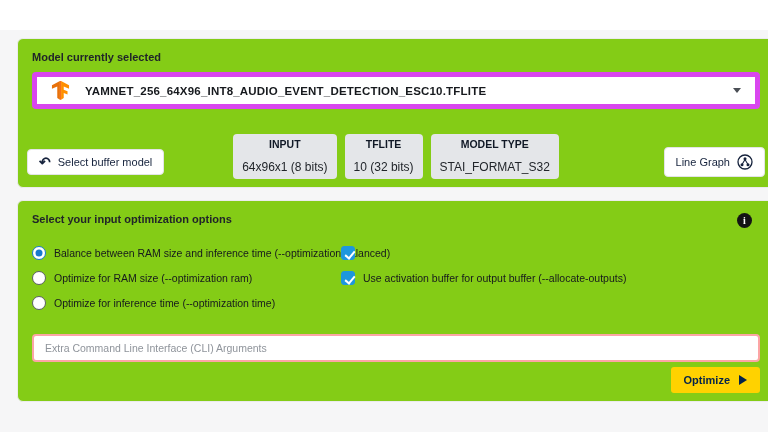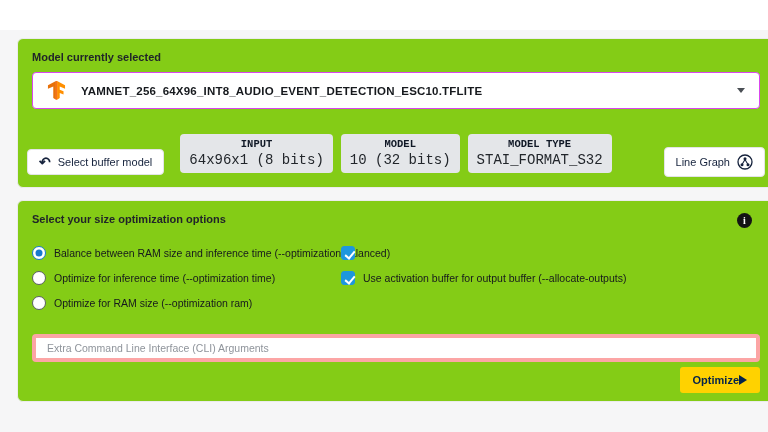--- a/index.html
+++ b/index.html
@@ -22,40 +22,40 @@
     border-radius: 6px;
   }
   .card-model { top: 38px; height: 150px; padding: 12px 14px; }
   .card-options { top: 200px; height: 202px; padding: 12px 14px; }
 
   .section-label { font-size: 11px; font-weight: bold; color: #212529; }
 
   
   .model-select {
     margin-top: 9px; height: 37px;
-    border: 1px solid #d946ef; border-radius: 4px;
+    border: 5px solid #d946ef; border-radius: 4px;
     display: flex; align-items: center;
     padding: 0 14px; background: #fff; cursor: pointer;
   }
   .tf-logo { width: 19px; height: 21px; flex: 0 0 auto; }
   .model-name { margin-left: 15px; font-size: 11.5px; font-weight: bold; color: #16191d; letter-spacing: .2px; }
   .caret {
     margin-left: auto; width: 0; height: 0;
     border-left: 4px solid transparent; border-right: 4px solid transparent;
     border-top: 5px solid #4a4f55;
   }
 
   
-  .badges { display: flex; justify-content: center; gap: 8px; margin-top: 25px; font-family: Liberation Mono, monospace; }
+  .badges { display: flex; justify-content: center; gap: 8px; margin-top: 25px; }
   .badge {
     background: #e4e6e9; border-radius: 4px;
     padding: 4px 9px 5px; text-align: center; min-width: 64px;
   }
   .badge-title { font-size: 10.5px; font-weight: bold; color: #101826; }
-  .badge-value { font-size: 14px; color: #22262b; margin-top: 2px; }
+  .badge-value { font-size: 12px; color: #22262b; margin-top: 10px; }
 
   
   .model-actions {
     position: absolute; left: 9px; right: 9px; bottom: 10px;
     display: flex; justify-content: space-between; align-items: center;
   }
   .btn-outline {
     display: inline-flex; align-items: center; gap: 7px;
     background: #fff; border: 1px solid #e3e4e6; border-radius: 4px;
     padding: 6px 11px; font-size: 11px; color: #15223c; cursor: pointer;
@@ -96,29 +96,29 @@
   .checkbox.on { background: #1d97dd; border-color: #1d97dd; }
   .checkbox.on::after {
     content: ""; position: absolute; left: 4.5px; top: 1.5px;
     width: 4px; height: 8px;
     border-right: 2px solid #fff; border-bottom: 2px solid #fff;
     transform: rotate(40deg);
   }
 
   .cli-input {
     margin-top: 14px; width: 100%; height: 28px;
-    border: 4px solid #fca5a5; border-radius: 4px;
+    border: 2px solid #fca5a5; border-radius: 4px;
     padding: 0 11px; font-size: 10.5px; color: #333;
     font-family: "Liberation Sans", sans-serif; outline: none; background: #fff;
   }
   .cli-input::placeholder { color: #8f949b; }
 
   .optimize-row { position: absolute; right: 14px; bottom: 8px; }
   .btn-optimize {
-    display: inline-flex; align-items: center; gap: 0;
+    display: inline-flex; align-items: center; gap: 9px;
     background: #ffd200; border: none; border-radius: 3px;
     padding: 7px 13px; font-size: 11px; font-weight: bold; color: #03234b;
     cursor: pointer; font-family: "Liberation Sans", sans-serif;
   }
   .play-glyph {
     width: 0; height: 0;
     border-top: 5px solid transparent; border-bottom: 5px solid transparent;
     border-left: 8px solid #03234b;
   }
 </style>
@@ -139,21 +139,21 @@
     <span class="model-name">YAMNET_256_64X96_INT8_AUDIO_EVENT_DETECTION_ESC10.TFLITE</span>
     <span class="caret"></span>
   </div>
 
   <div class="badges">
     <div class="badge">
       <div class="badge-title">INPUT</div>
       <div class="badge-value">64x96x1 (8 bits)</div>
     </div>
     <div class="badge">
-      <div class="badge-title">MODEL</div>
+      <div class="badge-title">TFLITE</div>
       <div class="badge-value">10 (32 bits)</div>
     </div>
     <div class="badge">
       <div class="badge-title">MODEL TYPE</div>
       <div class="badge-value">STAI_FORMAT_S32</div>
     </div>
   </div>
 
   <div class="model-actions">
     <button class="btn-outline">
@@ -168,39 +168,39 @@
         <circle cx="5" cy="10.8" r="1.5" fill="#15223c"></circle>
         <circle cx="11" cy="10.8" r="1.5" fill="#15223c"></circle>
         <path d="M8 5.5 5.2 10.2 M8 5.5 10.8 10.2" stroke="#15223c" stroke-width="1.1" fill="none"></path>
       </svg>
     </button>
   </div>
 </div>
 
 <div class="card card-options">
   <div class="options-head">
-    <div class="section-label">Select your size optimization options</div>
+    <div class="section-label">Select your input optimization options</div>
     <div class="info-icon">
       <span>i</span>
     </div>
   </div>
 
   <div class="options-grid">
     <div class="col-radios">
       <div class="opt-row">
         <span class="radio on"></span>
         <span class="opt-label">Balance between RAM size and inference time (--optimization balanced)</span>
       </div>
       <div class="opt-row">
         <span class="radio"></span>
+        <span class="opt-label">Optimize for RAM size (--optimization ram)</span>
+      </div>
+      <div class="opt-row">
+        <span class="radio"></span>
         <span class="opt-label">Optimize for inference time (--optimization time)</span>
-      </div>
-      <div class="opt-row">
-        <span class="radio"></span>
-        <span class="opt-label">Optimize for RAM size (--optimization ram)</span>
       </div>
     </div>
     <div class="col-checks">
       <div class="opt-row">
         <span class="checkbox on"></span>
       </div>
       <div class="opt-row" style="margin-top:2px;">
         <span class="checkbox on"></span>
         <span class="opt-label">Use activation buffer for output buffer (--allocate-outputs)</span>
       </div>

